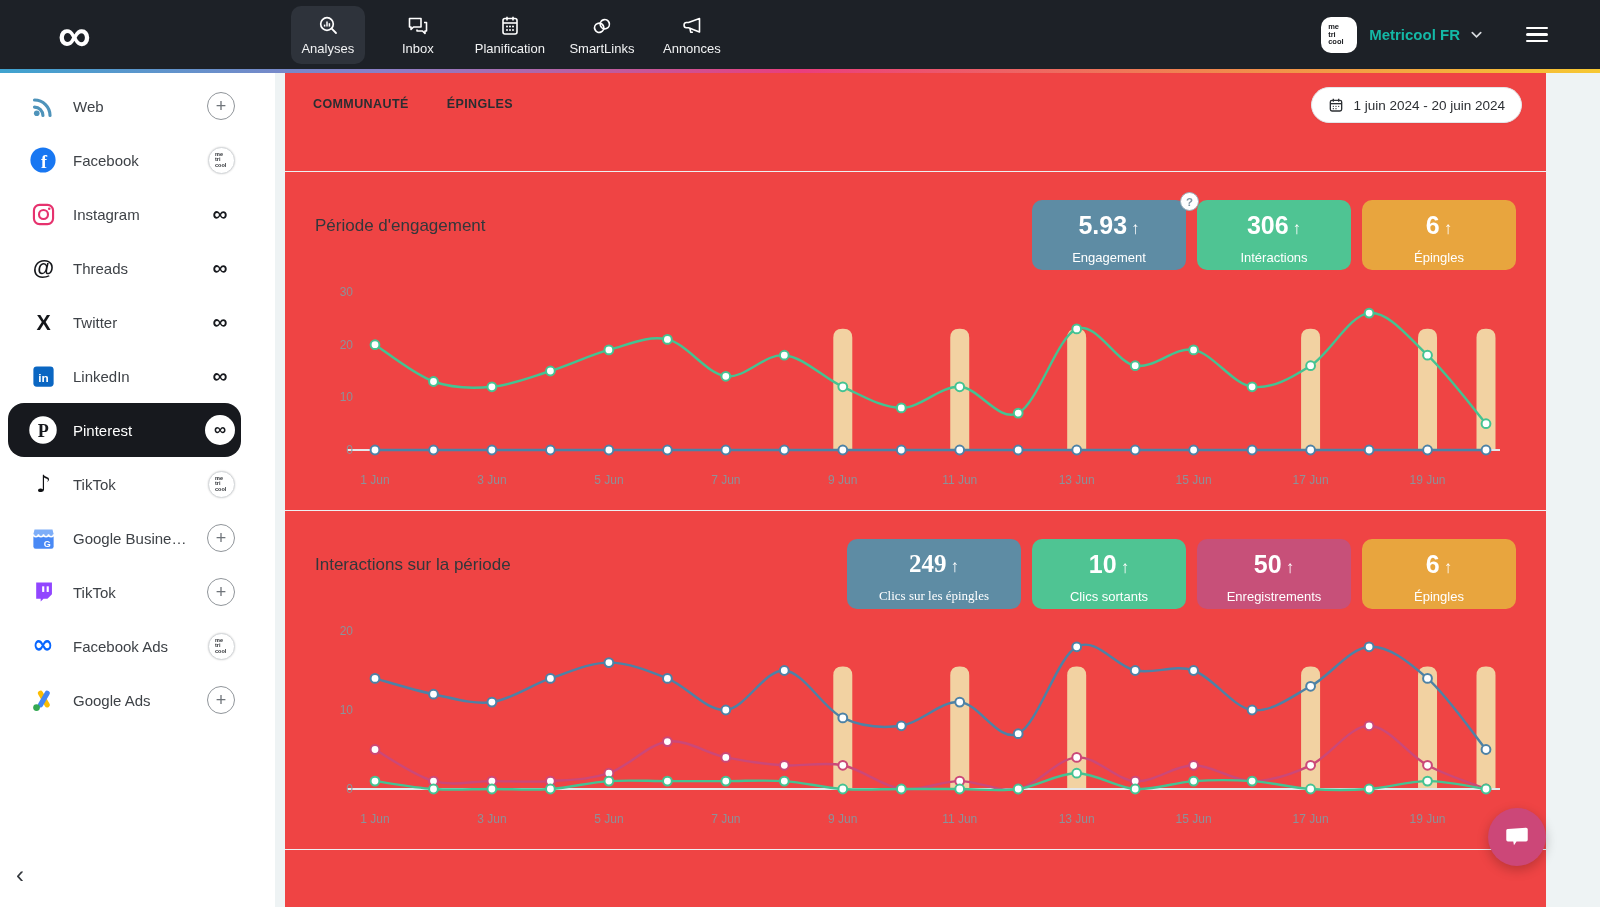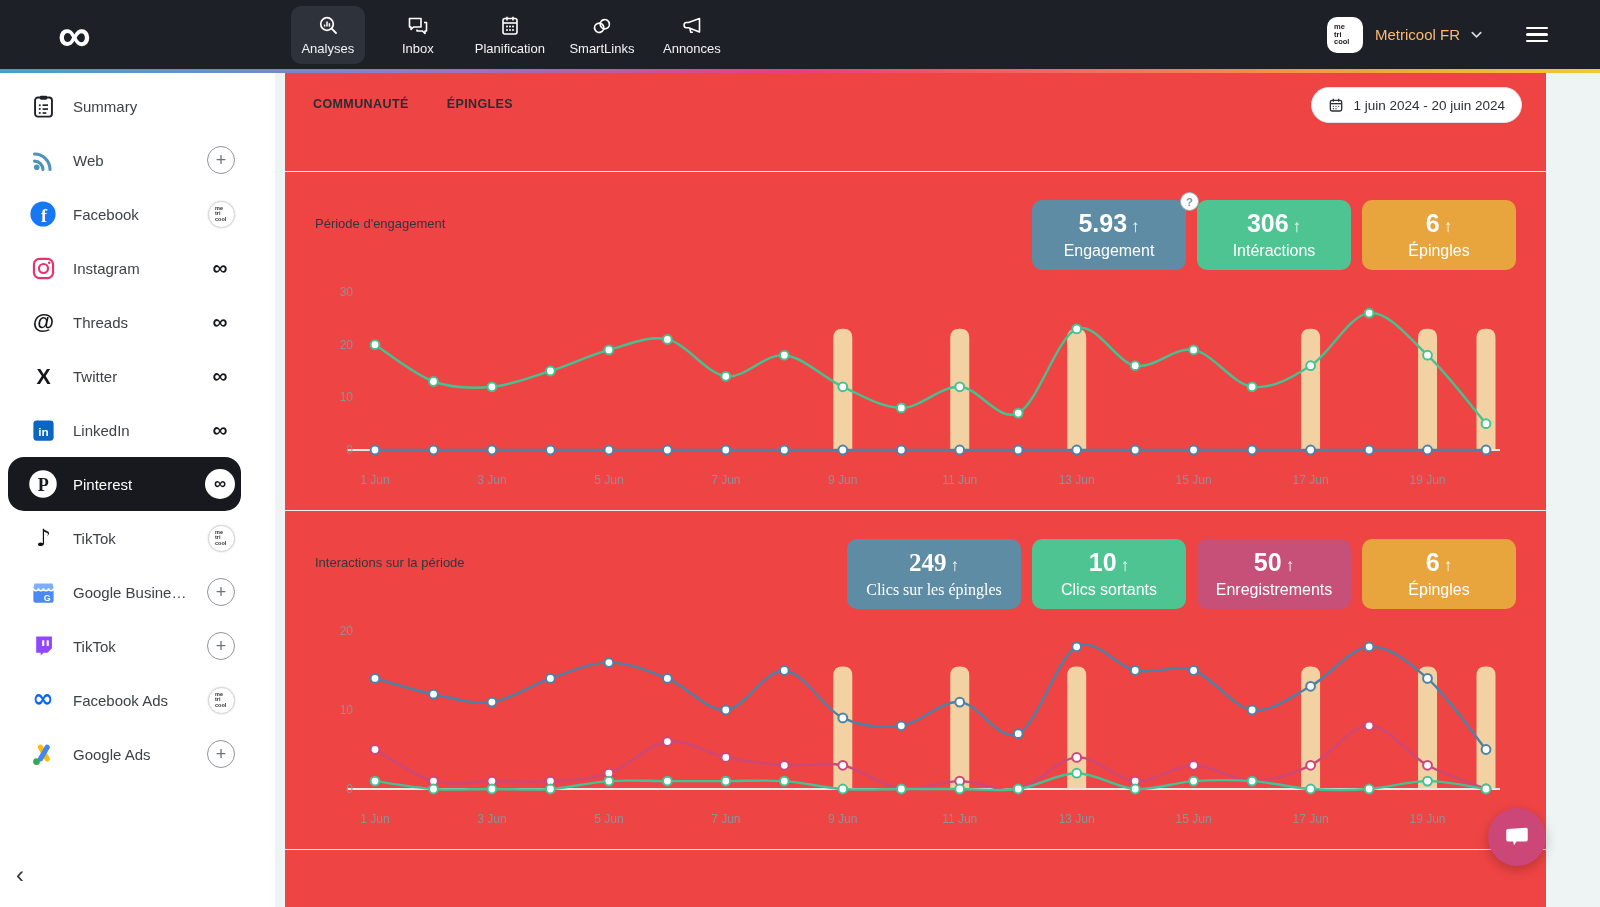--- a/index.html
+++ b/index.html
@@ -8,21 +8,21 @@
   
   .topnav{height:69px;background:#1d2127;display:flex;align-items:center;color:#fff;}
   .logo{font-size:46px;font-weight:bold;color:#fff;margin-left:58px;line-height:60px;user-select:none;}
   .nav-tabs{display:flex;margin-left:200px;gap:16px;align-items:center;}
   .nav-tab{display:flex;flex-direction:column;align-items:center;justify-content:center;height:58px;min-width:74px;padding:0 4px;border-radius:10px;cursor:pointer;}
   .nav-tab.active{background:#2e333b;}
   .nav-icon{height:26px;display:flex;align-items:center;justify-content:center;}
   .nav-label{font-size:13px;color:#f2f3f4;margin-top:2px;}
   .nav-right{margin-left:auto;display:flex;align-items:center;margin-right:52px;}
   .brand-avatar{width:36px;height:36px;background:#fff;border-radius:10px;color:#17191d;font-size:7.5px;font-weight:bold;line-height:7.5px;display:flex;flex-direction:column;justify-content:center;padding-left:7px;}
-  .brand-name{font-size:15px;font-weight:400;color:#fdba74;margin-left:12px;}
+  .brand-name{font-size:15px;font-weight:700;color:#14b8a6;margin-left:12px;}
   .chev{margin-left:9px;display:flex;}
   .hamburger{margin-left:42px;display:flex;flex-direction:column;gap:4px;cursor:pointer;}
   .hamburger span{display:block;width:22px;height:2.6px;background:#fff;border-radius:2px;}
   .gradient-bar{height:4px;background:linear-gradient(90deg,#3fa3cf 0%,#8b7fc7 24%,#ea3e7d 50%,#f0854f 75%,#f6c832 100%);}
   
   .body{display:flex;height:834px;}
   .sidebar{width:275px;background:#fff;padding-top:6px;position:relative;flex-shrink:0;}
   .sidebar-item{height:54px;display:flex;align-items:center;gap:15px;margin:0 34px 0 8px;padding:0 6px 0 20px;border-radius:16px;font-size:15px;color:#3e4247;cursor:pointer;}
   .sidebar-item.active{background:#17191e;color:#fff;}
   .s-icon{width:30px;height:30px;display:flex;align-items:center;justify-content:center;flex-shrink:0;}
@@ -36,27 +36,27 @@
   .collapse-btn{position:absolute;bottom:22px;left:16px;font-size:24px;color:#34383d;cursor:pointer;line-height:20px;}
   
   .content{flex:1;background:#eef3f4;position:relative;overflow:hidden;}
   .card{position:absolute;left:10px;top:0;width:1261px;height:834px;background:#ef4444;}
   .card-header{height:99px;display:flex;justify-content:space-between;padding:0 24px 0 28px;border-bottom:1px solid #edf0f2;}
   .subtabs{margin-top:24px;display:flex;gap:38px;height:20px;}
   .subtab{font-size:12.5px;font-weight:600;letter-spacing:.4px;color:#2a2d31;cursor:pointer;}
   .date-btn{margin-top:14px;height:36px;border:1px solid #e3e6e9;background:#fff;border-radius:18px;display:flex;align-items:center;gap:9px;padding:0 16px;font-size:13.5px;color:#2c2f33;font-family:inherit;cursor:pointer;box-shadow:0 1px 2px rgba(0,0,0,.04);}
   .chart-section{padding:0 30px 0 26px;border-bottom:1px solid #edf0f2;}
   .section-head{display:flex;justify-content:space-between;align-items:flex-start;padding-top:28px;}
-  .chart-title{font-size:13px;font-weight:500;color:#33373b;margin:16px 0 0 4px;text-align:right;}
+  .chart-title{font-size:17px;font-weight:500;color:#33373b;margin:16px 0 0 4px;text-align:right;}
   .stat-cards{display:flex;gap:11px;}
   .stat-card{min-width:154px;height:70px;border-radius:10px;color:#fff;display:flex;flex-direction:column;align-items:center;justify-content:center;position:relative;padding:0 12px;cursor:pointer;}
   .stat-card.wide{min-width:174px;font-family:Liberation Serif, serif;}
-  .stat-value{font-size:25px;font-weight:600;line-height:27px;}
+  .stat-value{font-size:25px;font-weight:600;line-height:39px;}
   .stat-value .arr{font-size:17px;font-weight:400;margin-left:4px;}
-  .stat-label{font-size:16px;margin-top:2px;}
+  .stat-label{font-size:13px;margin-top:2px;}
   .help-badge{position:absolute;top:-8px;right:-13px;width:19px;height:19px;border-radius:50%;background:#fff;border:1.5px solid #9ab0bc;color:#7f93a0;font-size:11.5px;font-weight:bold;display:flex;align-items:center;justify-content:center;cursor:pointer;}
   .chart-svg{display:block;margin:10px 0 18px 0;}
   .chart-svg text{font-family:"Liberation Sans",sans-serif;font-size:12px;fill:#8c9299;}
   .chat-fab{position:absolute;right:54px;bottom:41px;width:58px;height:58px;border-radius:50%;background:#cc4778;border:none;display:flex;align-items:center;justify-content:center;box-shadow:0 4px 12px rgba(0,0,0,.22);cursor:pointer;}
 </style>
 </head>
 <body>
 
 <div class="app">
   <header class="topnav">
@@ -136,36 +136,20 @@
           <span></span>
           <span></span>
         </div>
     </div>
   </header>
   <div class="gradient-bar"></div>
 
   <div class="body">
     <aside class="sidebar">
       <div id="sidebarItems">
-          <div class="sidebar-item">
-    <span class="s-icon">
-              <svg width="27" height="27" viewBox="0 0 24 24">
-                <rect x="4.5" y="4" width="15" height="17" rx="2.5" fill="none" stroke="#1f2328" stroke-width="1.7"></rect>
-                <rect x="8.7" y="2.5" width="6.6" height="3.4" rx="1.2" fill="#1f2328"></rect>
-                <circle cx="8.7" cy="10.8" r=".9" fill="#1f2328"></circle>
-                <line x1="11.2" y1="10.8" x2="16" y2="10.8" stroke="#1f2328" stroke-width="1.5"></line>
-                <circle cx="8.7" cy="14.3" r=".9" fill="#1f2328"></circle>
-                <line x1="11.2" y1="14.3" x2="16" y2="14.3" stroke="#1f2328" stroke-width="1.5"></line>
-                <circle cx="8.7" cy="17.8" r=".9" fill="#1f2328"></circle>
-                <line x1="11.2" y1="17.8" x2="14.5" y2="17.8" stroke="#1f2328" stroke-width="1.5"></line>
-              </svg>
-            </span>
-    <span class="s-label">Summary</span>
-
-  </div>
           <div class="sidebar-item">
     <span class="s-icon">
               <svg width="27" height="27" viewBox="0 0 24 24">
                 <circle cx="6" cy="18" r="2.5" fill="#4e93ba"></circle>
                 <path d="M4 12.5 a7.5 7.5 0 0 1 7.5 7.5" stroke="#4e93ba" stroke-width="2.8" fill="none" stroke-linecap="round"></path>
                 <path d="M4 6.2 a13.8 13.8 0 0 1 13.8 13.8" stroke="#4e93ba" stroke-width="2.8" fill="none" stroke-linecap="round"></path>
               </svg>
             </span>
     <span class="s-label">Web</span>
     <span class="badge badge-plus">+</span>

